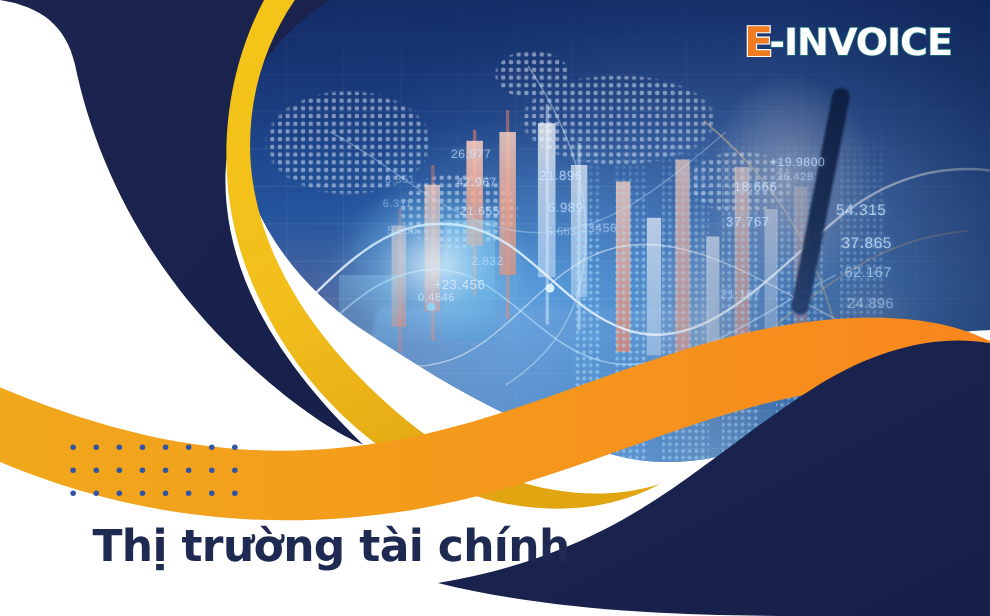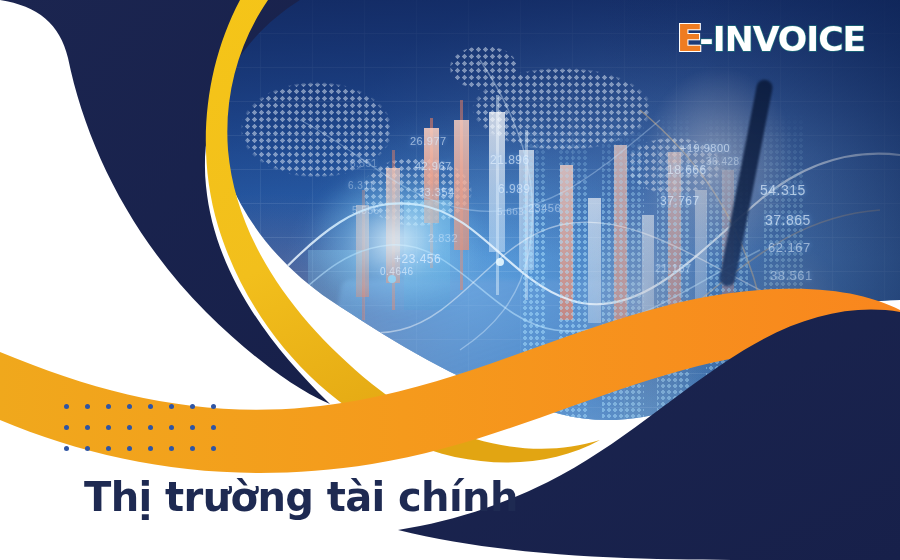--- a/index.html
+++ b/index.html
@@ -242,39 +242,39 @@
     <div class="dotgrid-bars"></div>
     <div class="hand"></div>
     <div class="pen"></div>
     <div class="glow-core"></div>
     <div class="photo-dark-right"></div>
     <div class="desk-sheen"></div>
 
     <div id="numbers">
         <span class="finnum" style="left: 410px; top: 135px; font-size: 11px; opacity: 0.75;">26.977</span>
         <span class="finnum" style="left: 415px; top: 160px; font-size: 11px; opacity: 0.8;">42.967</span>
-        <span class="finnum" style="left: 418px; top: 186px; font-size: 11px; opacity: 0.78;">33.354</span>
+        <span class="finnum" style="left: 418px; top: 186px; font-size: 11px; opacity: 0.78;">21.655</span>
         <span class="finnum" style="left: 490px; top: 153px; font-size: 12px; opacity: 0.82;">21.896</span>
         <span class="finnum" style="left: 498px; top: 182px; font-size: 12px; opacity: 0.78;">6.989</span>
         <span class="finnum" style="left: 497px; top: 205px; font-size: 11px; opacity: 0.6; font-family: Liberation Serif, serif;">5.663</span>
         <span class="finnum" style="left: 528px; top: 202px; font-size: 11px; opacity: 0.62;">23456</span>
         <span class="finnum" style="left: 394px; top: 252px; font-size: 12px; opacity: 0.92;">+23.456</span>
         <span class="finnum" style="left: 380px; top: 266px; font-size: 10px; opacity: 0.8;">0.4646</span>
         <span class="finnum" style="left: 428px; top: 232px; font-size: 11px; opacity: 0.55;">2.832</span>
         <span class="finnum" style="left: 352px; top: 205px; font-size: 10px; opacity: 0.5;">5.556</span>
         <span class="finnum" style="left: 348px; top: 180px; font-size: 10px; opacity: 0.48;">6.311</span>
         <span class="finnum" style="left: 350px; top: 158px; font-size: 10px; opacity: 0.45;">6.351</span>
-        <span class="finnum" style="left: 680px; top: 142px; font-size: 11px; opacity: 0.78;">+19.9800</span>
+        <span class="finnum" style="left: 680px; top: 142px; font-size: 11px; opacity: 0.78; padding-left: 20px;">+19.9800</span>
         <span class="finnum" style="left: 706px; top: 156px; font-size: 10px; opacity: 0.55;">36.428</span>
         <span class="finnum" style="left: 667px; top: 163px; font-size: 12px; opacity: 0.8;">18.666</span>
         <span class="finnum" style="left: 660px; top: 194px; font-size: 12px; opacity: 0.82;">37.767</span>
         <span class="finnum" style="left: 760px; top: 182px; font-size: 14px; opacity: 0.85;">54.315</span>
         <span class="finnum" style="left: 765px; top: 212px; font-size: 14px; opacity: 0.85;">37.865</span>
         <span class="finnum" style="left: 768px; top: 240px; font-size: 13px; opacity: 0.7;">62.167</span>
-        <span class="finnum" style="left: 770px; top: 268px; font-size: 13px; opacity: 0.55;">38.561</span>
+        <span class="finnum" style="left: 770px; top: 268px; font-size: 13px; opacity: 0.55;">24.896</span>
         <span class="finnum" style="left: 655px; top: 218px; font-size: 11px; opacity: 0.55; margin-top: 44px;">21.167</span>
       </div>
   </div>
 
   <svg class="shapes" viewBox="0 0 900 560" preserveAspectRatio="none">
     <defs>
       <clipPath id="photoClip" clipPathUnits="userSpaceOnUse">
         <path d="M232,0 H900 V300
                  C840,300 800,330 745,372
                  C690,414 620,430 560,414

